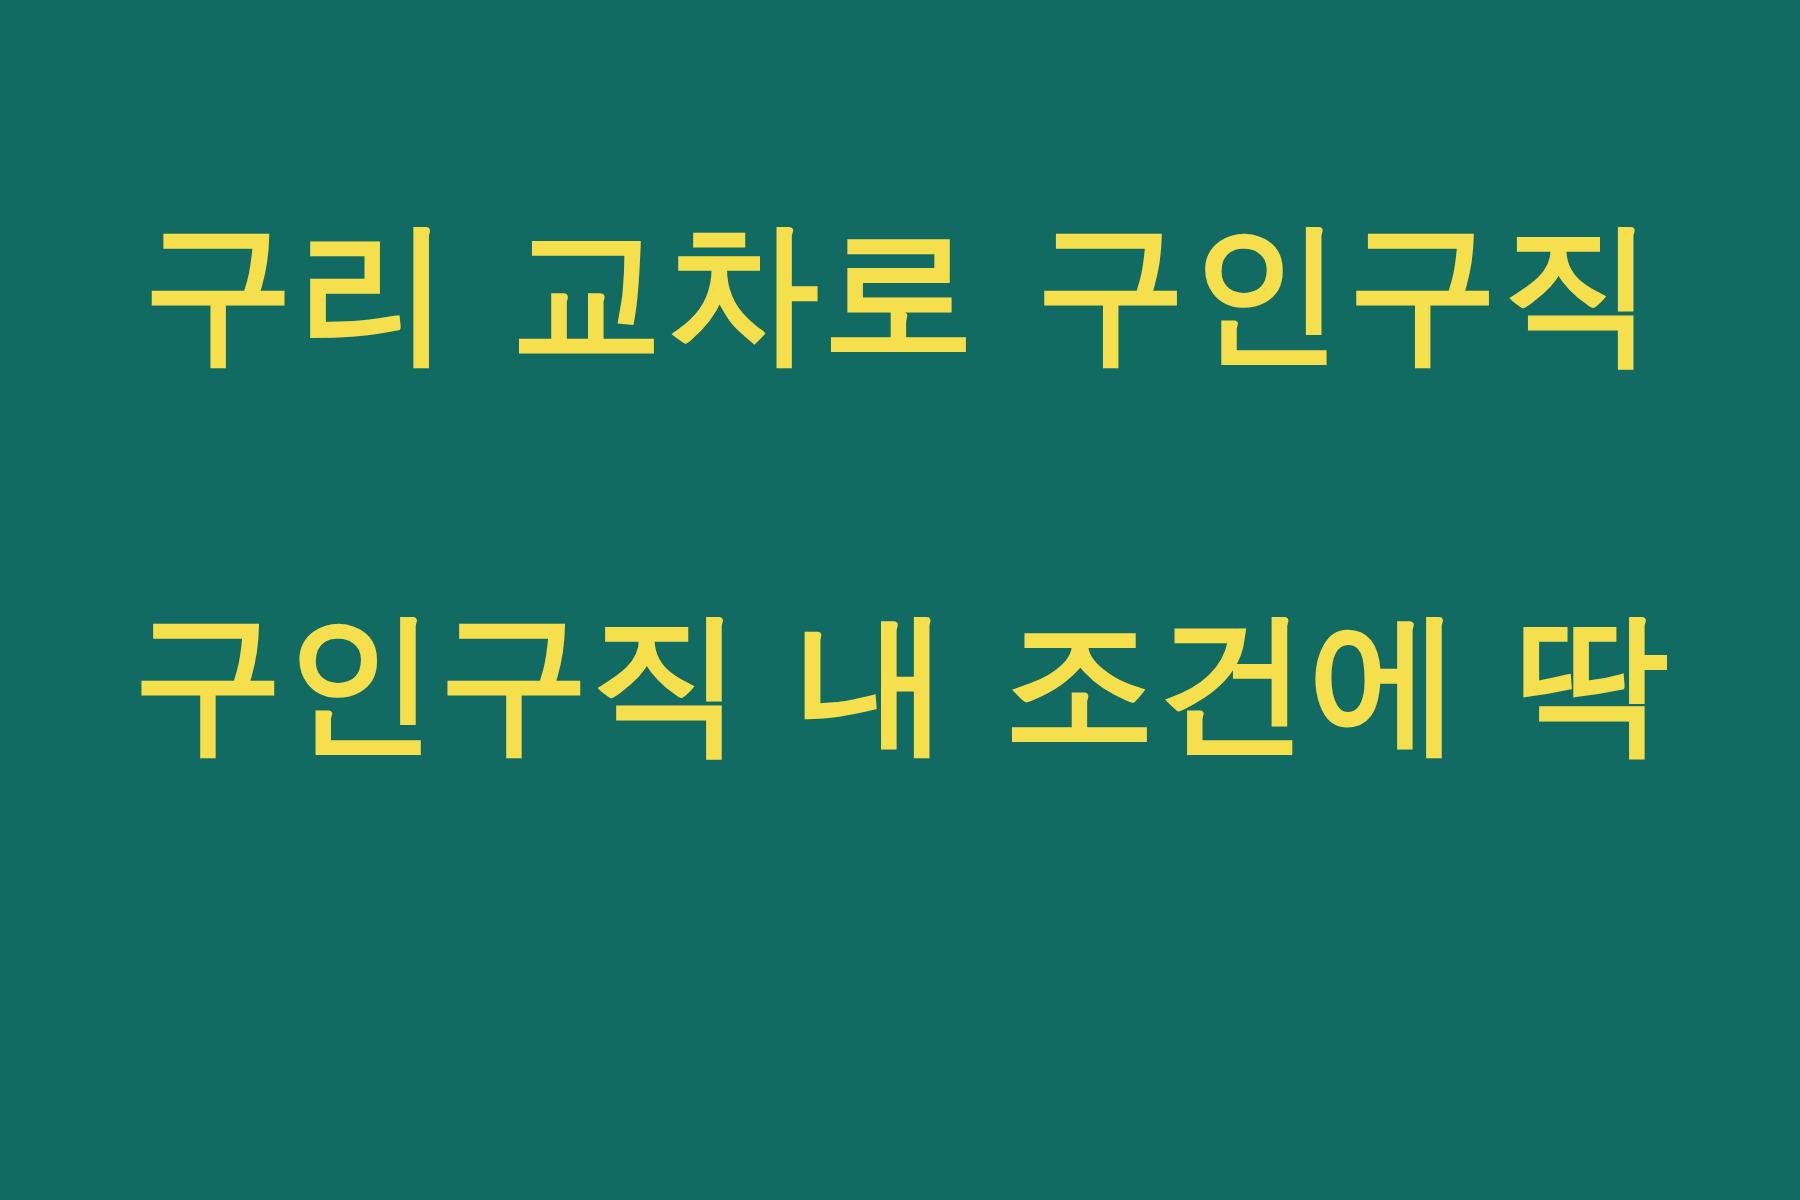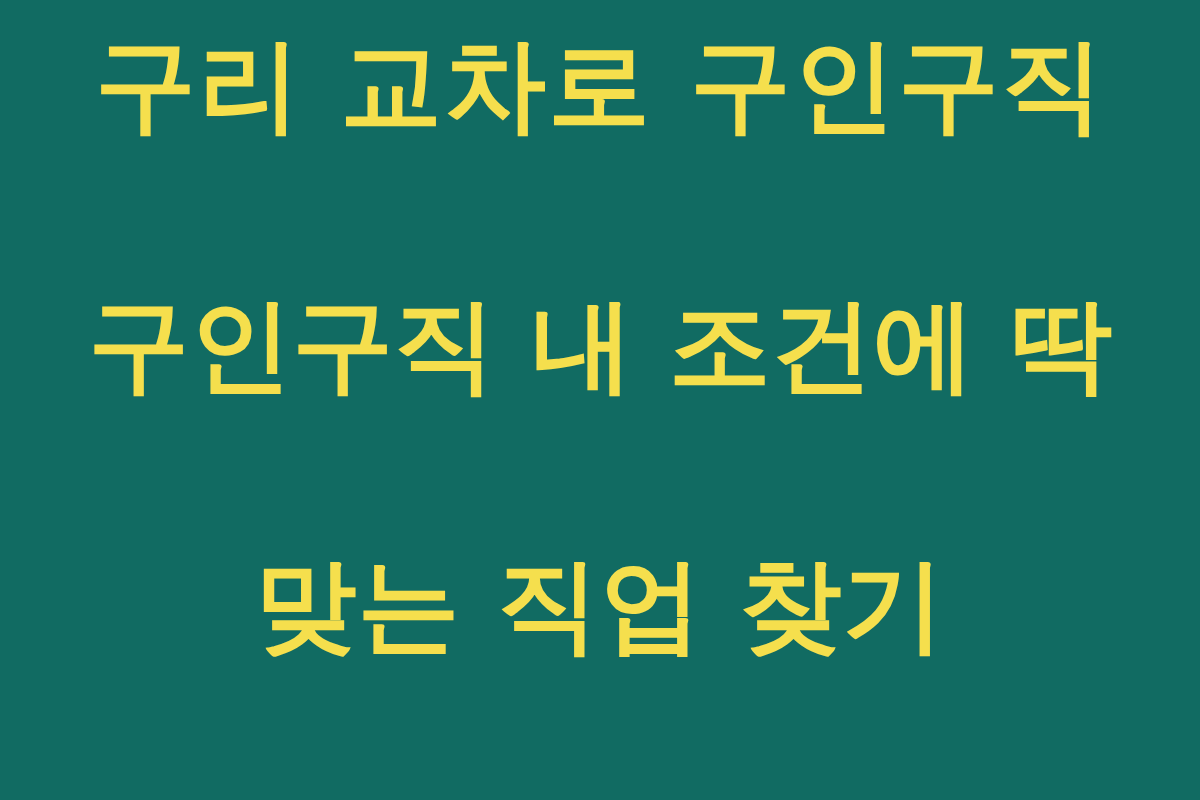--- a/index.html
+++ b/index.html
@@ -14,21 +14,21 @@
     overflow: hidden;
     font-family: "Liberation Sans", sans-serif;
   }
 
   .banner {
     position: relative;
     box-sizing: border-box;
     width: 1200px;
     height: 800px;
     display: flex;
-    align-items: flex-end;
+    align-items: flex-start;
     justify-content: center;
     background: #116B62;
   }
 
   .headline {
     margin: 0;
     padding: 0 40px;
     width: 100%;
     box-sizing: border-box;
     text-align: center;
@@ -52,16 +52,15 @@
   .headline-line.line-3 { letter-spacing: 1px; }
 </style>
 </head>
 <body>
 
 <div class="banner" style="background: rgb(17, 107, 98);">
 
   <h1 class="headline" style="color: rgb(245, 223, 77);">
     <span class="headline-line line-1">구리 교차로 구인구직</span>
     <span class="headline-line line-2">구인구직 내 조건에 딱</span>
-    <span class="headline-line line-3">맞는 직업 찾기</span>
   </h1>
 
 </div>
 
 </body></html>

